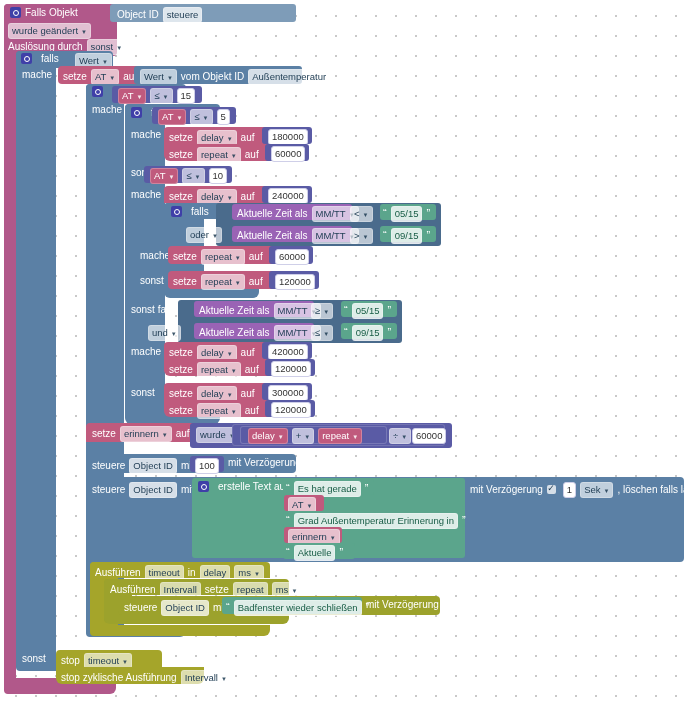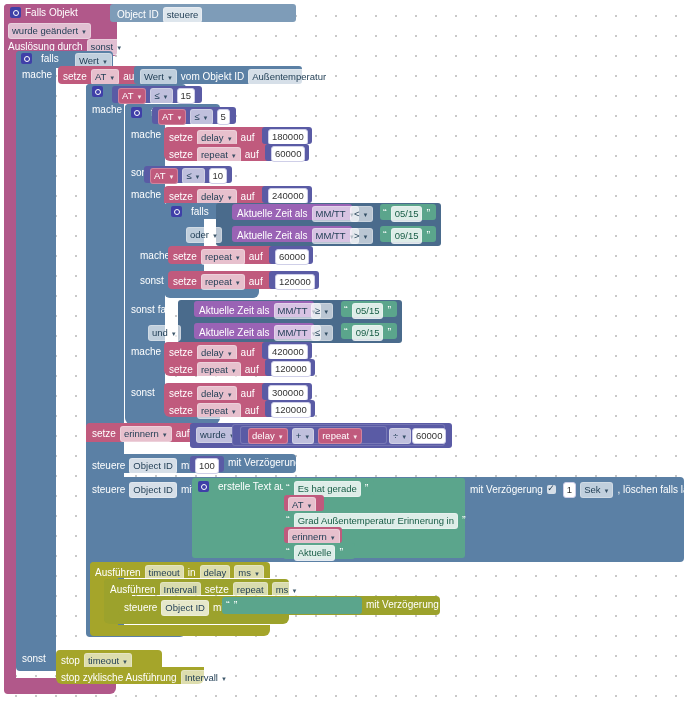--- a/index.html
+++ b/index.html
@@ -456,20 +456,21 @@
 
   <div class="blk c-timer2" style="left:118px;top:596px;width:322px;height:19px;border-radius:4px;"></div>
   <div class="blk row" style="left:124px;top:600px;">
     <span class="lbl">steuere</span>
     <span class="fld lt">Object ID</span>
     <span class="lbl">mit</span>
   </div>
   <div class="blk c-text" style="left:222px;top:597px;width:140px;height:17px;border-radius:3px;"></div>
   <div class="blk row" style="left:226px;top:600px;">
     <span class="lbl" style="font-size:11px;">“</span>
+    <span class="fld txt">Badfenster wieder schließen</span>
     <span class="lbl" style="font-size:11px;">”</span>
   </div>
   <div class="blk row" style="left:366px;top:600px;">
     <span class="lbl">mit Verzögerung</span>
     <span class="chk"></span>
   </div>
 
   <div class="blk c-timer" style="left:56px;top:650px;width:106px;height:17px;border-radius:4px 4px 0 0;"></div>
   <div class="blk row" style="left:61px;top:653px;">
     <span class="lbl">stop</span>

